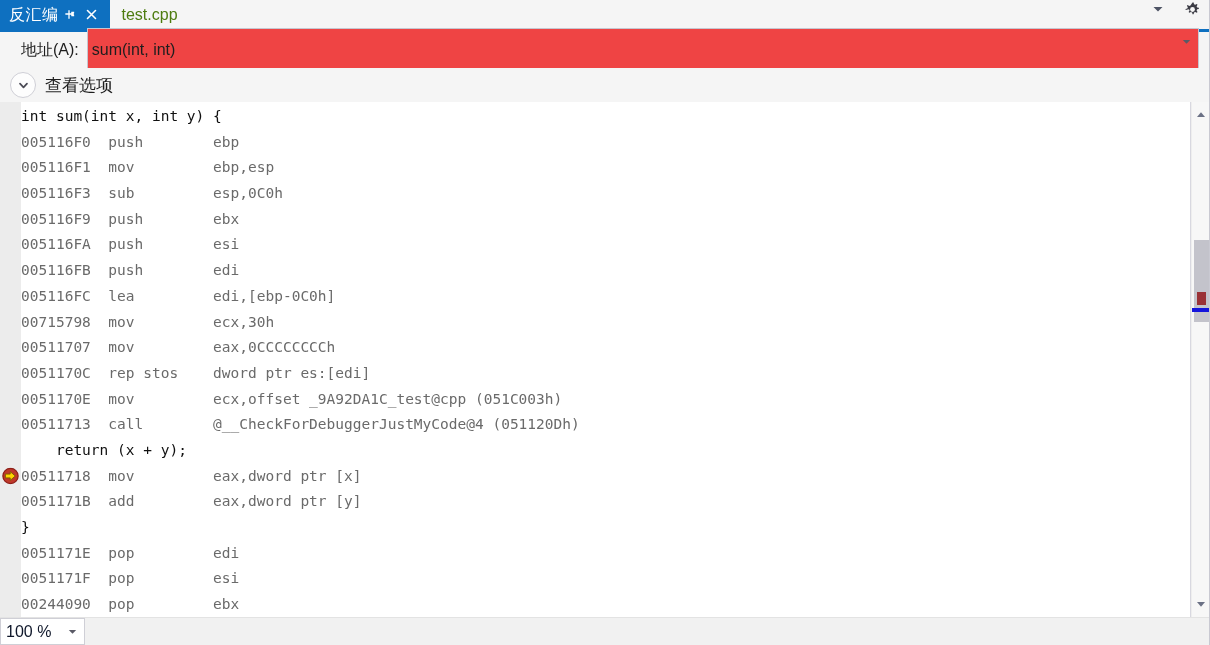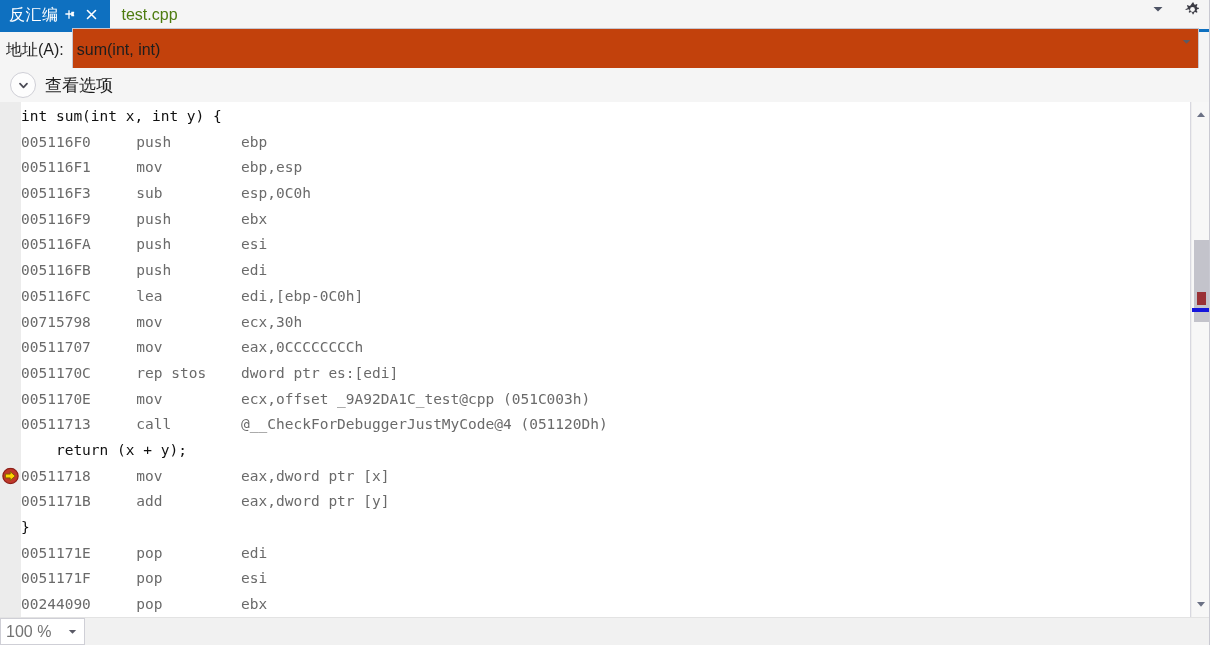--- a/index.html
+++ b/index.html
@@ -98,30 +98,30 @@
     left: 0; top: 32px;
     width: 1210px;
     height: 36px;
     background: #f5f5f5;
     display: flex;
     align-items: center;
   }
   .addr-label {
     font-size: 16px;
     color: #1e1e1e;
-    padding-left: 6px;
+    padding-left: 21px;
     padding-right: 8px;
     white-space: nowrap;
   }
   .addr-combo {
     position: relative;
     flex: 1 1 auto;
     height: 44px;
     margin-right: 11px;
-    background: #c2410c;
+    background: #ef4444;
     border: 1px solid #c6c6d0;
     box-sizing: border-box;
     display: flex;
     align-items: center;
   }
   .addr-input {
     border: 0;
     outline: none;
     background: transparent;
     font-family: "Liberation Sans", sans-serif;
@@ -195,21 +195,21 @@
     position: relative;
     height: 25.7px;
     line-height: 25.7px;
     white-space: pre;
     padding-left: 21px;
     box-sizing: border-box;
   }
   .line.src  { color: #101010; }
   .line.asm  { color: #6a6a6a; }
   .line .addr { color: #6a6a6a; }
-  .line .mnem { color: #6a6a6a; margin-left: 28px; }
+  .line .mnem { color: #6a6a6a; }
   .line .ops  { color: #6a6a6a; }
 
   
   .marker {
     position: absolute;
     left: 2px;
     top: 50%;
     transform: translateY(-50%);
     width: 17px; height: 17px;
     cursor: default;
@@ -282,21 +282,21 @@
     height: 27px;
     background: #ffffff;
     border: 1px solid #cfcfd6;
     box-sizing: border-box;
     display: flex;
     align-items: center;
     cursor: default;
   }
   .zoom-value {
     font-size: 16px;
-    color: #737373;
+    color: #0f172a;
     padding-left: 5px;
     white-space: nowrap;
   }
   .zoom-arrow {
     position: absolute;
     right: 5px; top: 0; bottom: 0;
     width: 14px;
     display: flex; align-items: center; justify-content: center;
   }
   .hscroll-track {

